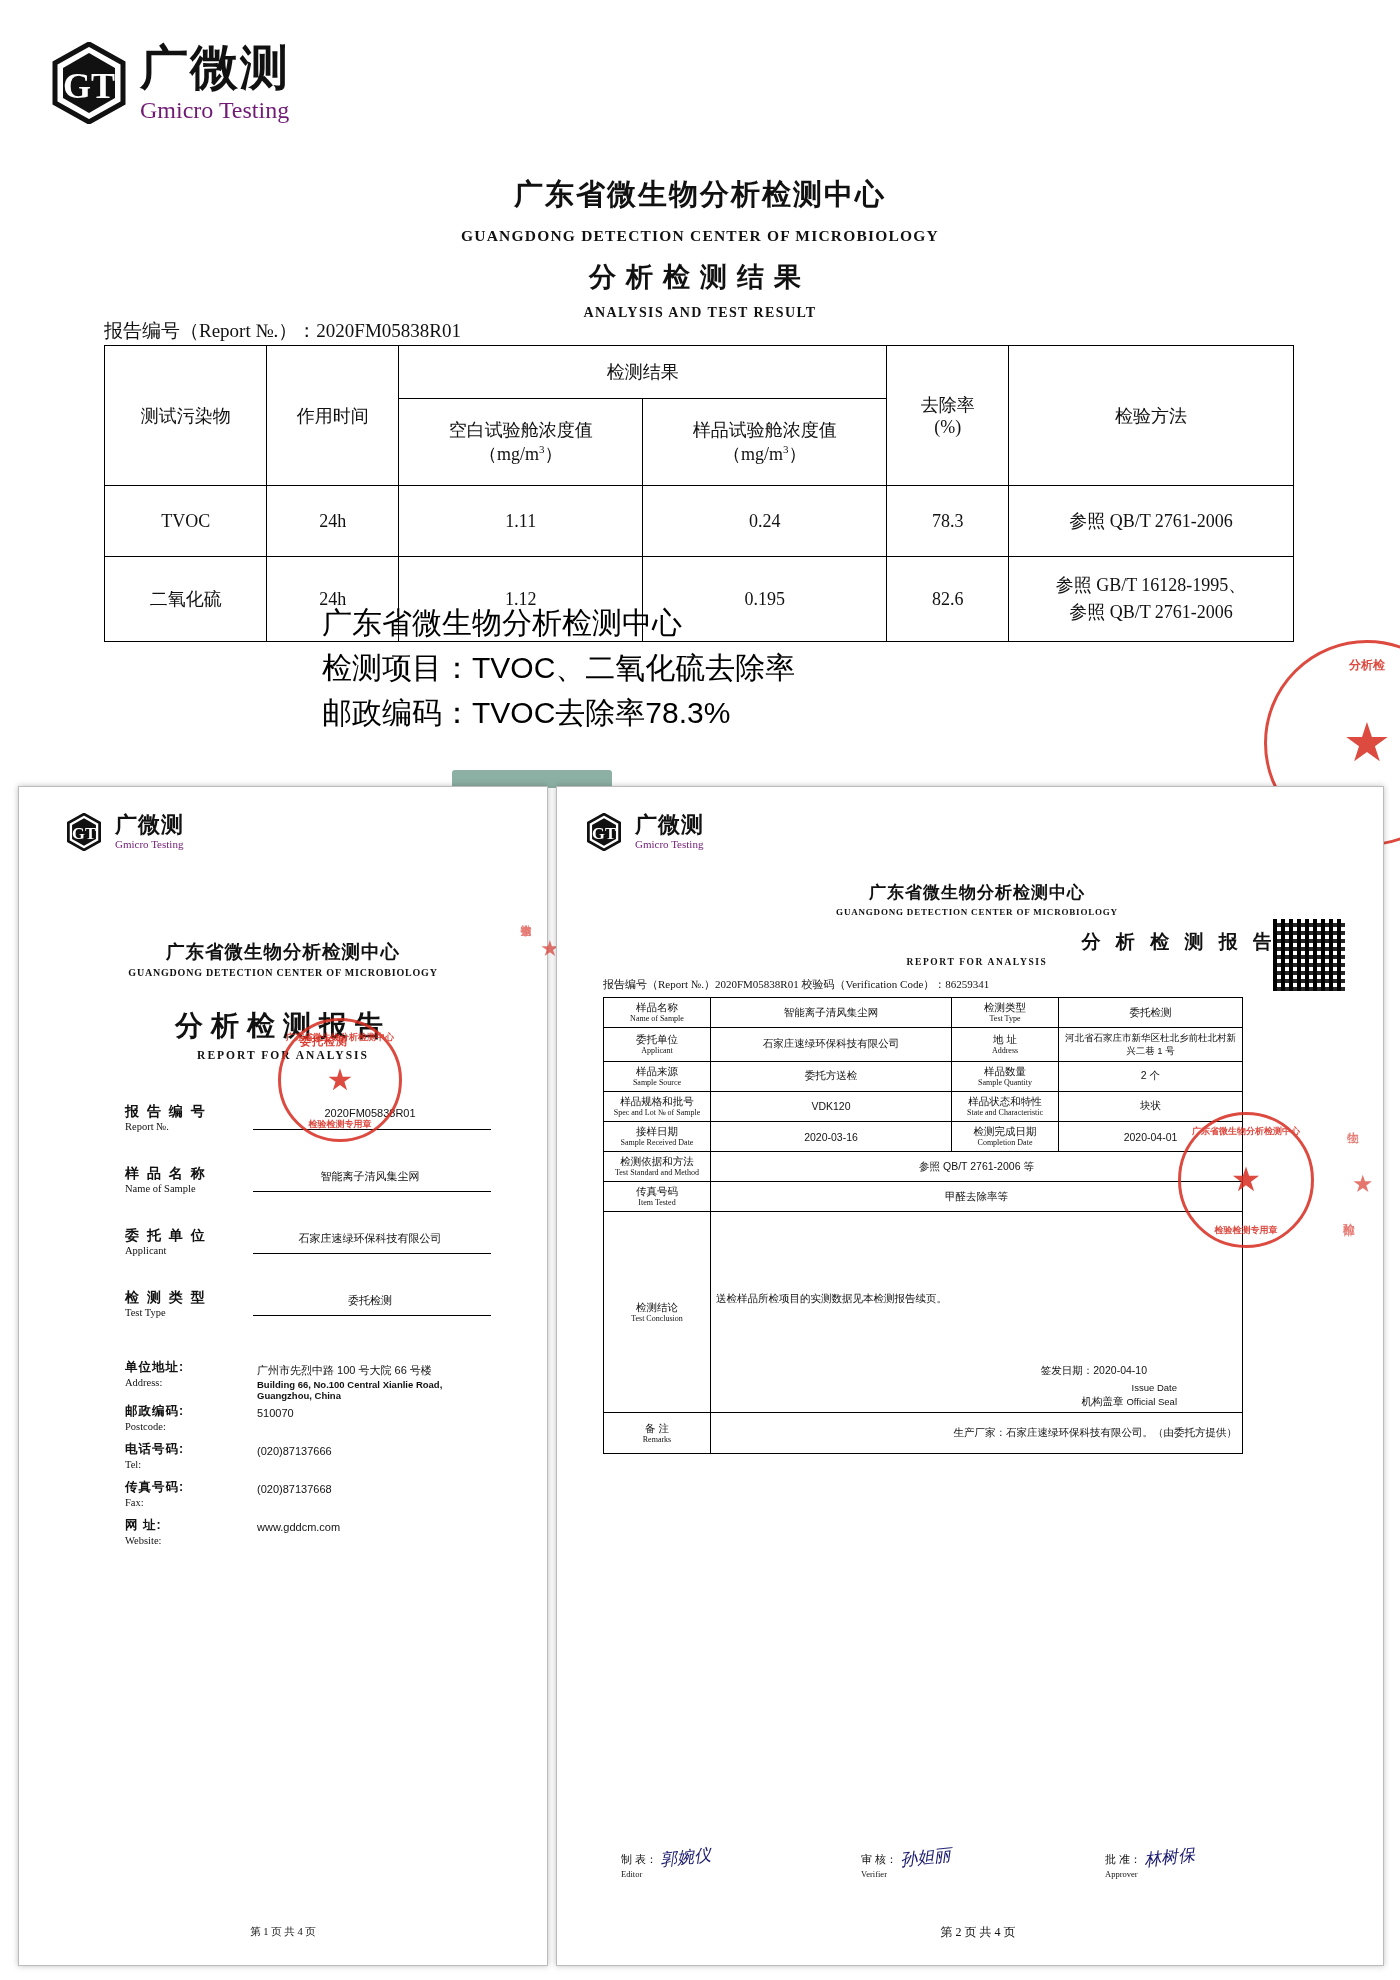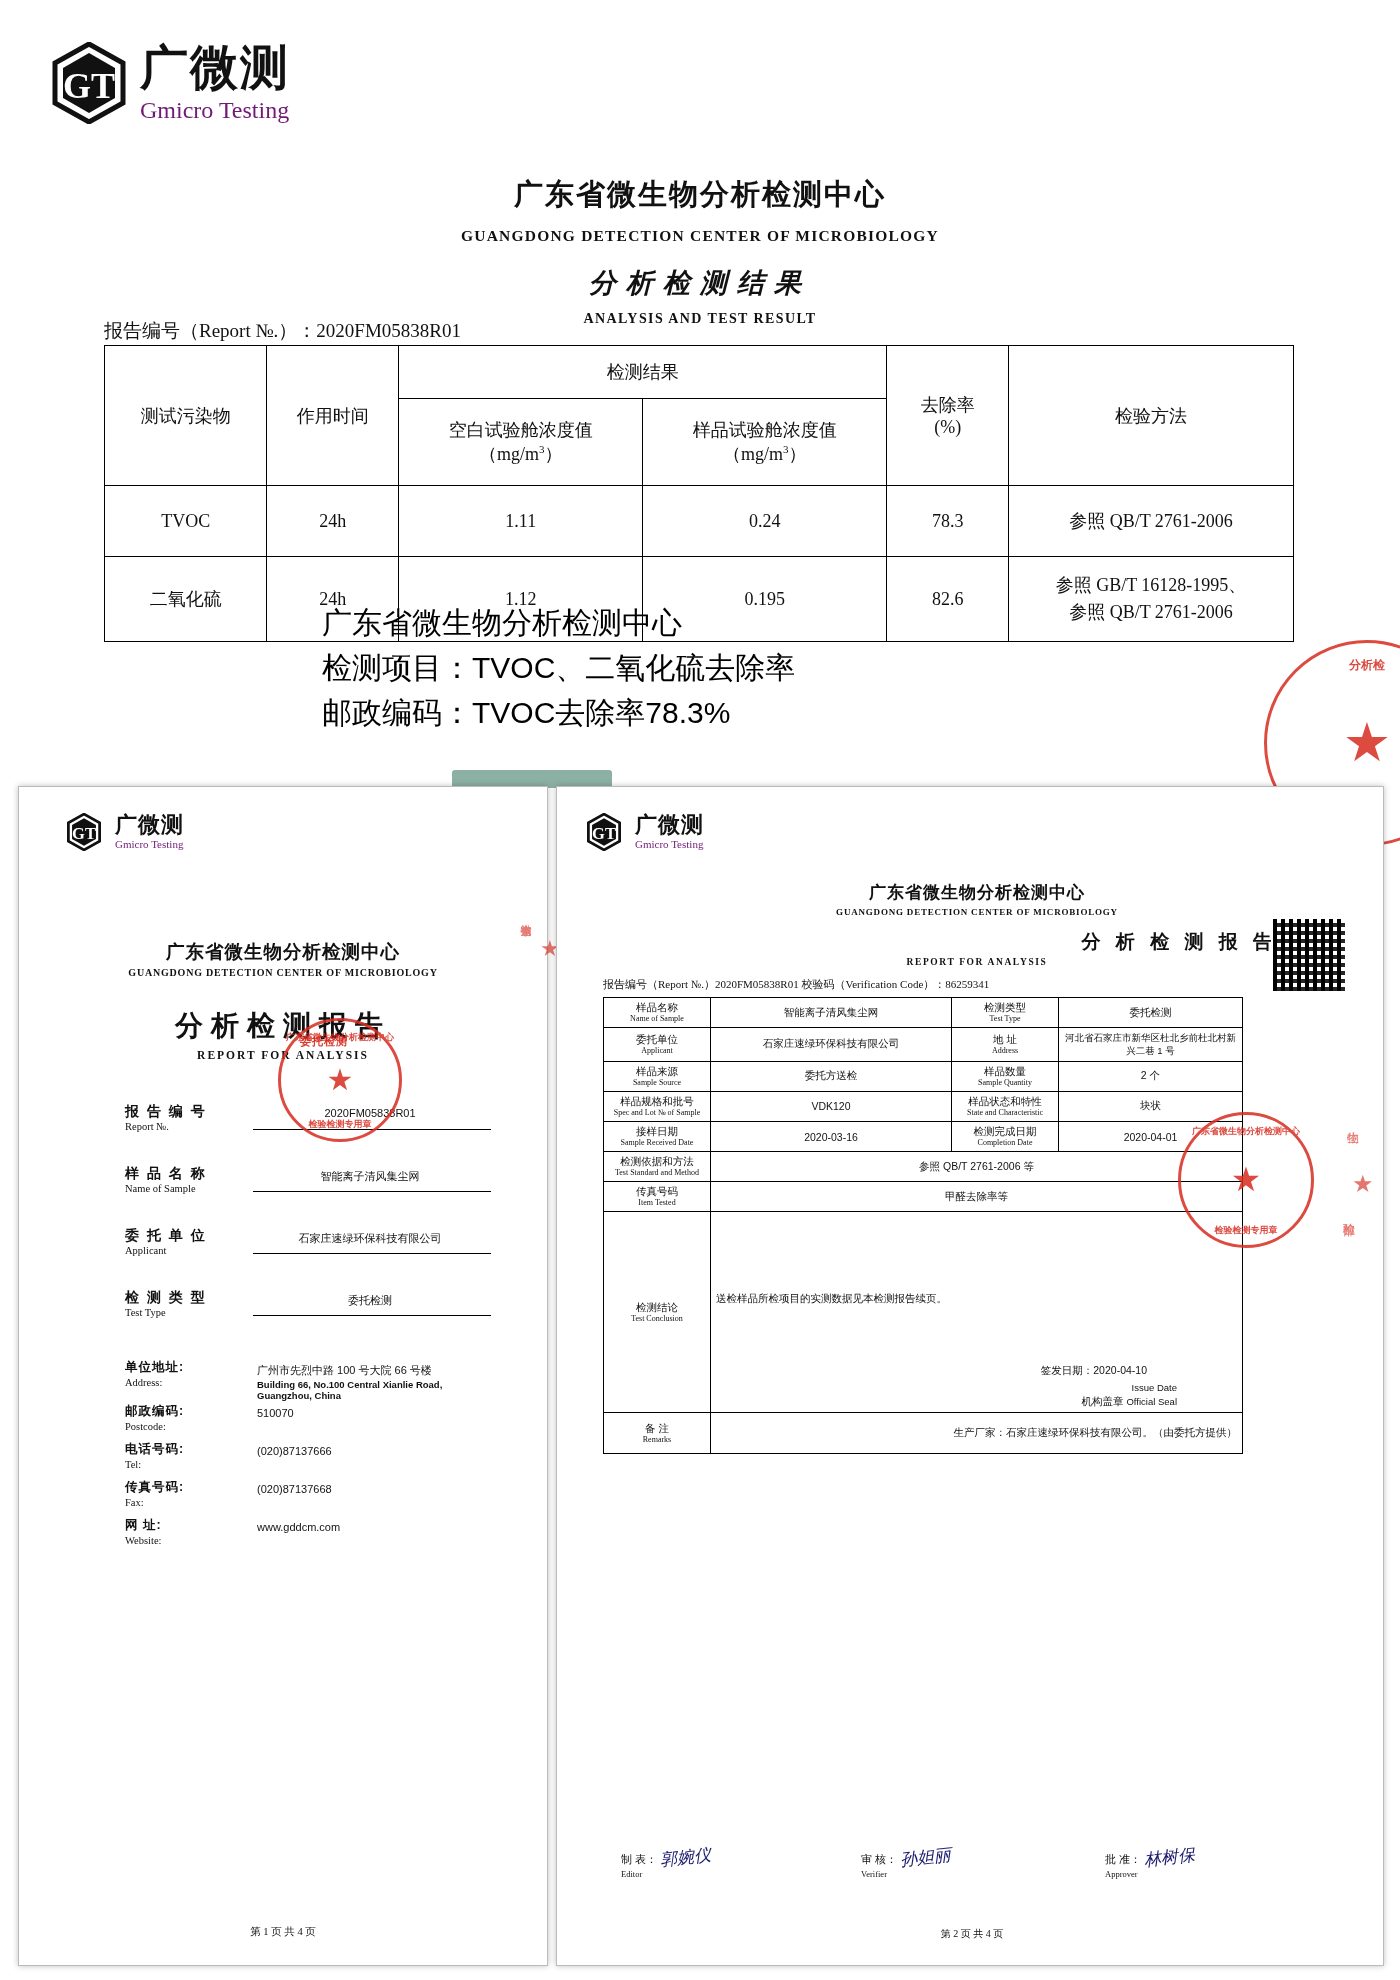--- a/index.html
+++ b/index.html
@@ -15,21 +15,21 @@
   .logo .txt{margin-left:14px;line-height:1;}
   .logo .txt .cn{font-family:"Liberation Sans",sans-serif;font-weight:bold;font-size:48px;letter-spacing:2px;color:#111;}
   .logo .txt .en{font-family:"Liberation Serif",serif;font-size:24px;color:#701a75;margin-top:6px;}
 
   #main-logo{left:52px;top:42px;}
 
   .center-title{text-align:center;}
   #hdr{position:absolute;left:0;top:175px;width:1400px;}
   #hdr .t1{font-family:"Liberation Sans",sans-serif;font-weight:bold;font-size:29px;letter-spacing:2px;}
   #hdr .t2{font-family:"Liberation Serif",serif;font-size:15.5px;letter-spacing:1.2px;margin-top:12px;font-weight:bold;}
-  #hdr .t3{font-family:"Liberation Sans",sans-serif;font-weight:bold;font-size:27px;letter-spacing:10px;margin-top:20px;font-style:italic;}
+  #hdr .t3{font-family:"Liberation Sans",sans-serif;font-weight:bold;font-size:27px;letter-spacing:10px;margin-top:14px;}
   #hdr .t4{font-family:"Liberation Serif",serif;font-size:14px;letter-spacing:1.4px;margin-top:10px;font-weight:bold;}
 
   #report-no{position:absolute;left:104px;top:318px;font-size:19px;font-family:"Liberation Serif",serif;}
 
   table.main{position:absolute;left:104px;top:345px;width:1190px;border-collapse:collapse;}
   table.main td,table.main th{border:1px solid #000;text-align:center;font-size:18px;font-weight:normal;padding:6px 4px;font-family:"Liberation Serif",serif;}
   table.main .h{height:40px;}
   .unit sup{font-size:11px;}
 
   
@@ -84,21 +84,21 @@
   #p2-repline{position:absolute;left:46px;top:190px;font-size:11px;}
   .qr{position:absolute;right:36px;top:130px;width:72px;height:72px;background:
      repeating-linear-gradient(90deg,#000 0 4px,#fff 4px 8px),
      repeating-linear-gradient(0deg,rgba(0,0,0,.85) 0 4px,rgba(255,255,255,.85) 4px 8px);
      background-blend-mode:multiply;border:2px solid #fff;}
   table.p2{position:absolute;left:46px;top:210px;width:640px;border-collapse:collapse;}
   table.p2 td{border:1px solid #000;font-size:10.5px;padding:3px 5px;font-family:"Liberation Sans",sans-serif;vertical-align:middle;}
   table.p2 td.lbl{width:96px;text-align:center;line-height:1.25;}
   table.p2 td.lbl .en{font-size:8px;font-family:"Liberation Serif",serif;display:block;}
   table.p2 td.val{text-align:center;}
-  #p2-footer{position:absolute;left:2px;bottom:24px;width:826px;text-align:center;font-size:10px;}
+  #p2-footer{position:absolute;left:8px;bottom:24px;width:826px;text-align:center;font-size:12px;}
   .sig{position:absolute;font-family:"Liberation Sans",sans-serif;font-size:11px;}
   .sig .en{font-size:8.5px;font-family:"Liberation Serif",serif;display:block;}
   .hand{font-family:"Liberation Serif",serif;font-style:italic;font-size:17px;color:#1a1a6e;transform:rotate(-6deg);display:inline-block;}
 
   #seal-p1{left:278px;top:1018px;width:118px;height:118px;}
   #seal-p1 .star{font-size:30px;}
   #seal-p1-edge{left:510px;top:906px;width:120px;height:170px;border:none;}
   #seal-edge-right{right:-52px;top:886px;width:150px;height:180px;border:none;}
   .edge-seal{position:absolute;color:#d62b1f;opacity:.8;font-family:"Liberation Sans",sans-serif;font-size:12px;}
   .stamp-text{position:absolute;color:#d62b1f;font-family:"Liberation Sans",sans-serif;font-weight:bold;font-size:12px;letter-spacing:1px;opacity:.9;}

